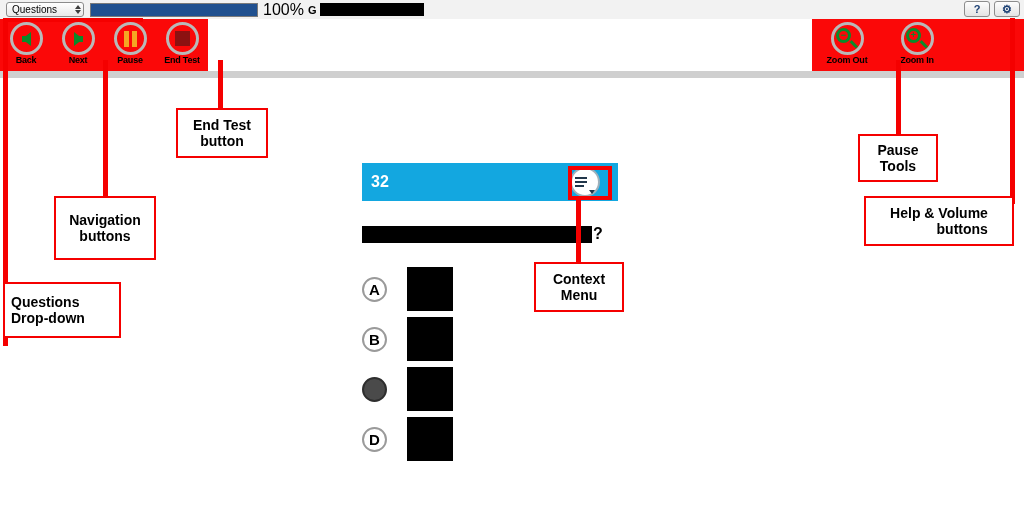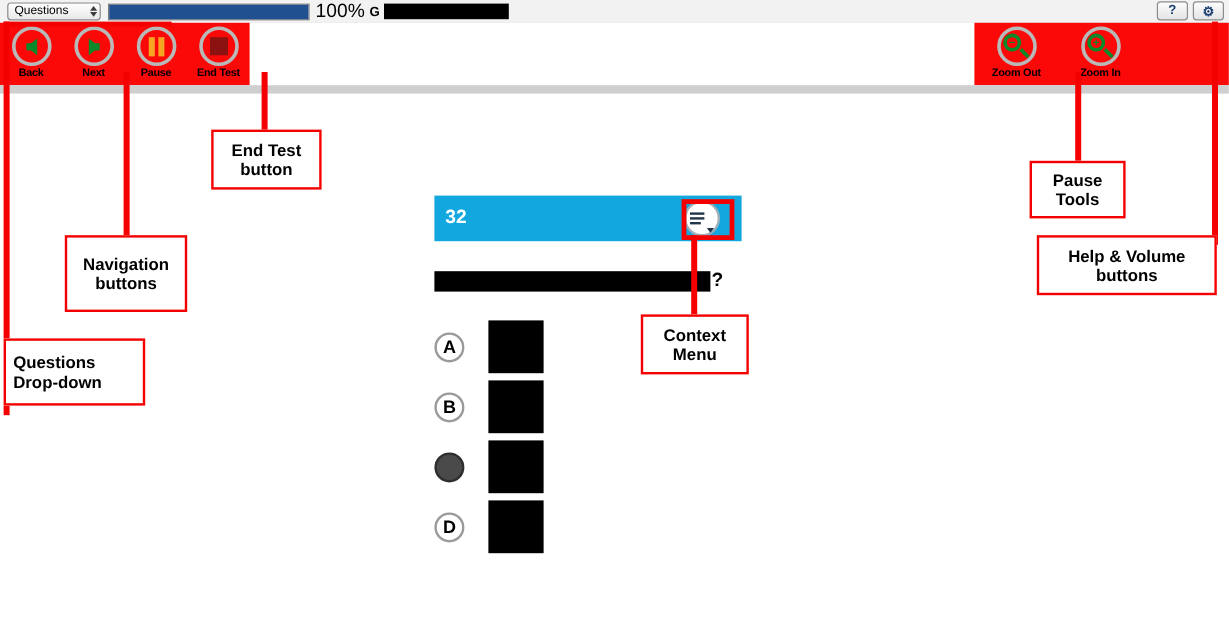--- a/index.html
+++ b/index.html
@@ -548,16 +548,16 @@
 <div class="ann-box" style="left:534px; top:262px; width:90px; height:50px;">
   <span style="white-space:pre-line">Context
 Menu</span>
 </div>
 
 <div class="ann-box" style="left:858px; top:134px; width:80px; height:48px;">
   <span style="white-space:pre-line">Pause
 Tools</span>
 </div>
 
-<div class="ann-box" style="left:864px; top:196px; width:150px; height:50px;">
+<div class="ann-box" style="left:864px; top:196px; width:150px; height:50px;text-align:right;">
   <span style="white-space:pre-line">Help &amp; Volume
 buttons</span>
 </div>
 
 </body></html>

